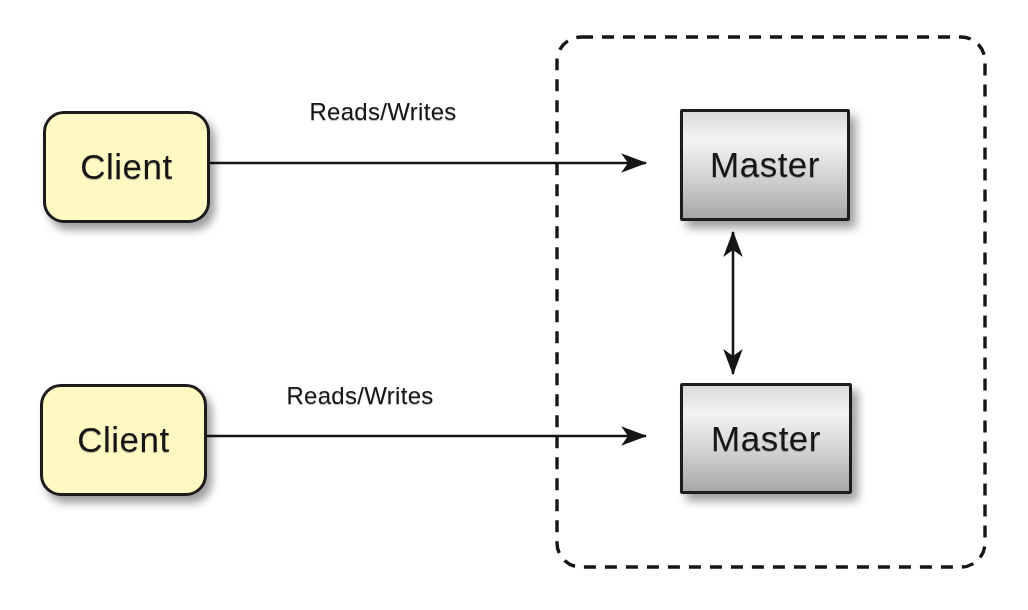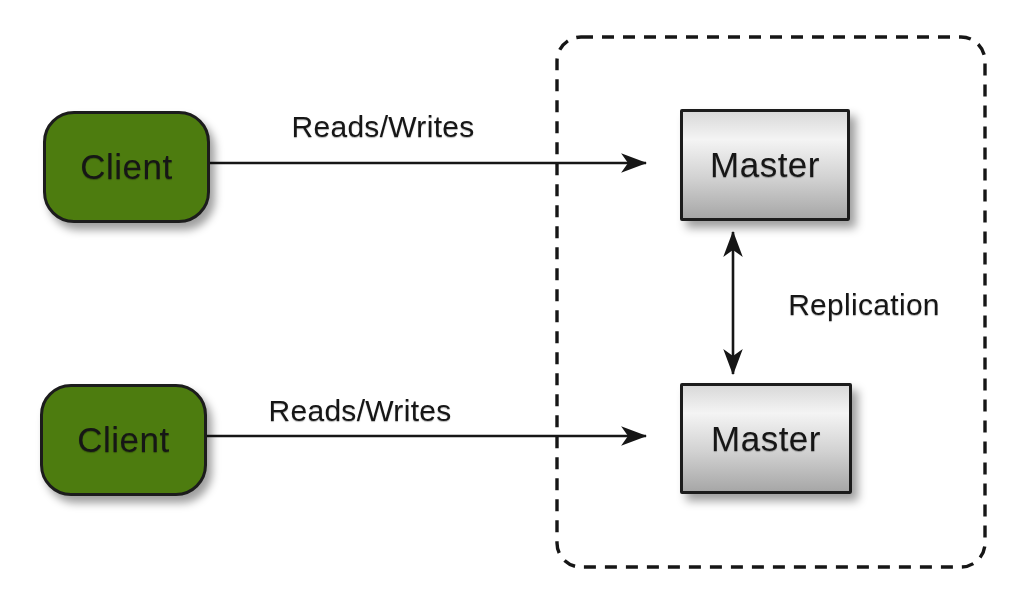--- a/index.html
+++ b/index.html
@@ -27,42 +27,41 @@
     display: flex;
     align-items: center;
     justify-content: center;
     box-sizing: border-box;
     border: 3px solid #1c1c1c;
     font-size: 35px;
     letter-spacing: 0.5px;
     text-shadow: 0 1px 1px rgba(0,0,0,0.30);
   }
   .node.client {
-    background: #4d7c0f;
-    border-radius: 31px;
+    background: #fef9c3;
+    border-radius: 21px;
     box-shadow: 5px 7px 9px rgba(0,0,0,0.38);
   }
   .node.master {
     background: linear-gradient(180deg, #d9d9d9 0%, #f4f4f4 26%, #d2d2d2 62%, #a7a7a7 100%);
     border-radius: 2px;
     box-shadow: 6px 7px 10px rgba(0,0,0,0.38);
     margin-left: 32px;
   }
   .client-top    { left: 43px;  top: 111px; width: 167px; height: 112px; }
   .client-bottom { left: 40px;  top: 384px; width: 167px; height: 112px; }
   .master-top    { left: 648px; top: 109px; width: 170px; height: 112px; }
   .master-bottom { left: 648px; top: 383px; width: 172px; height: 111px; }
   .edge-label {
     position: absolute;
-    font-size: 30px;
+    font-size: 24px;
     letter-spacing: 0.3px;
     white-space: nowrap;
     transform: translateX(-50%);
     text-shadow: 0 1px 1px rgba(0,0,0,0.30);
-    margin-top: 12px;
   }
   .label-rw-top    { left: 383px; top: 98px; }
   .label-rw-bottom { left: 360px; top: 382px; }
   .label-replication { left: 864px; top: 276px; }
 </style>
 </head>
 <body>
 
 <div class="canvas">
 
@@ -95,15 +94,14 @@
   </div>
 
   <div class="node master master-bottom">
     <span>Master</span>
   </div>
 
   <div class="edge-label label-rw-top">Reads/Writes</div>
 
   <div class="edge-label label-rw-bottom">Reads/Writes</div>
 
-  <div class="edge-label label-replication">Replication</div>
 
 </div>
 
 </body></html>

